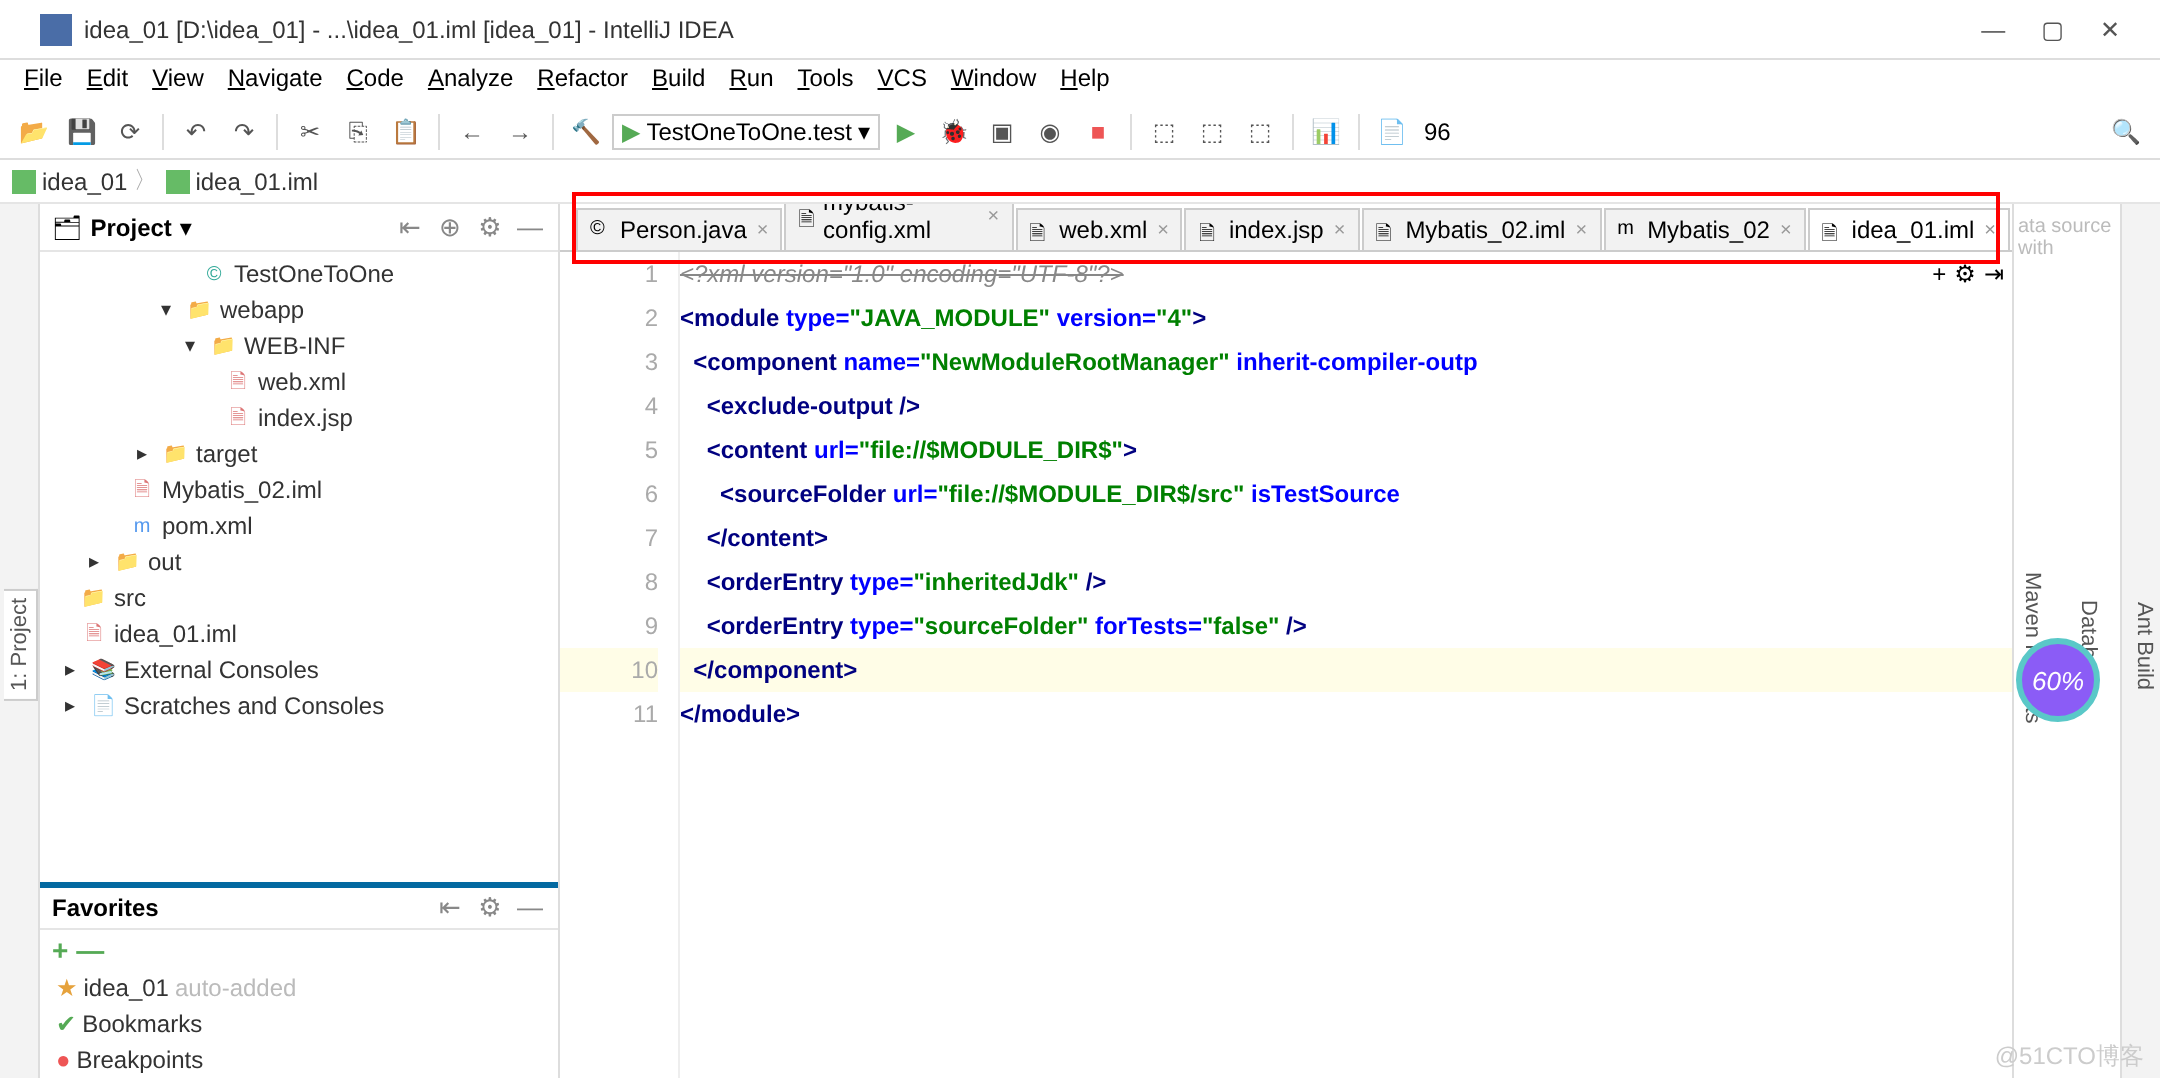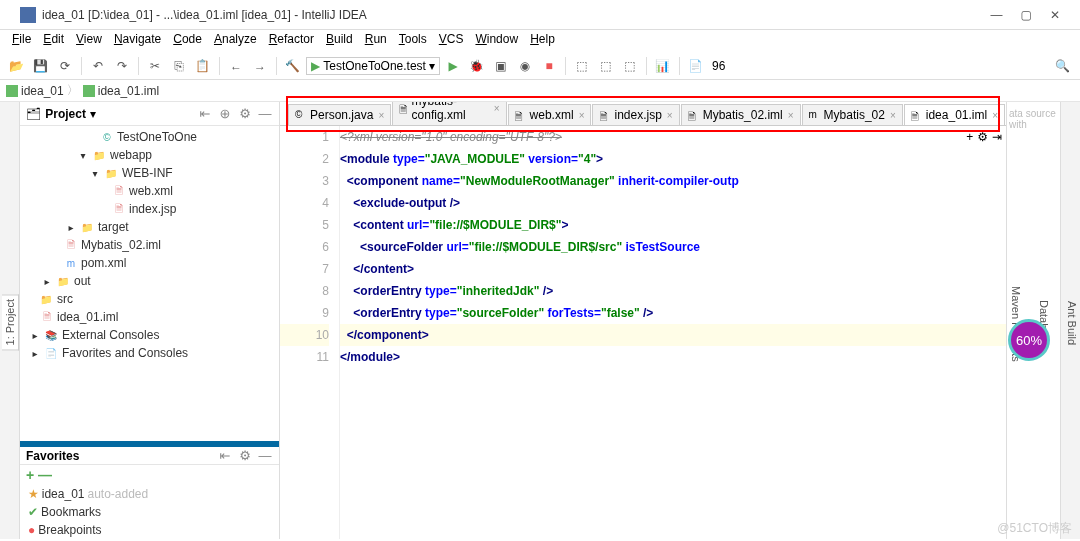--- a/index.html
+++ b/index.html
@@ -44,21 +44,21 @@
 .code div { height:22px; line-height:22px; }
 .hl-line { background:#fffde7; }
 .c-tag { color:#000080; font-weight:bold; }
 .c-attr { color:#0000ff; font-weight:bold; }
 .c-str { color:#008000; font-weight:bold; }
 .c-pi { color:#888; font-style:italic; text-decoration:line-through; }
 .right-strip { width:74px; border-left:1px solid #ddd; display:flex; }
 .right-strip .vtabs { width:20px; background:#f3f3f3; border-left:1px solid #ddd; writing-mode:vertical-rl; display:flex; flex-direction:column; align-items:center; gap:12px; padding-top:6px; }
 .right-strip .vtabs span { font-size:11px; color:#555; padding:4px 2px; }
 .right-strip .hint { flex:1; font-size:10px; color:#bbb; padding:6px 2px; }
-.float-badge { position:absolute; right:30px; bottom:180px; width:42px; height:42px; border-radius:50%; background:#a21caf; color:#fff; display:flex; align-items:center; justify-content:center; font-size:13px; border:3px solid #5ac8c8; z-index:10; }
+.float-badge { position:absolute; right:30px; bottom:180px; width:42px; height:42px; border-radius:50%; background:#8b5cf6; color:#fff; display:flex; align-items:center; justify-content:center; font-size:13px; border:3px solid #5ac8c8; z-index:10;font-style:italic; }
 .watermark { position:absolute; right:8px; bottom:4px; color:#ccc; font-size:12px; z-index:10; }
 </style>
 </head>
 <body>
 
 <div class="titlebar">
   <div class="icon"></div>
   <div class="title">idea_01 [D:\idea_01] - ...\idea_01.iml [idea_01] - IntelliJ IDEA</div>
   <div class="win-controls">
     <span>—</span>
@@ -199,24 +199,24 @@
           <span>idea_01.iml</span>
         </div>
         <div class="tree-row" style="padding-left: 8px;">
           <span class="tree-ico">▸</span>
           <span class="tree-ico" style="color:#555">📚</span>
           <span>External Consoles</span>
         </div>
         <div class="tree-row" style="padding-left: 8px;">
           <span class="tree-ico">▸</span>
           <span class="tree-ico" style="color:#555">📄</span>
-          <span>Favorites and Consoles</span>
+          <span>Scratches and Consoles</span>
         </div>
       </div>
-    <div class="panel-header" style="border-top:6px solid #0369a1">
+    <div class="panel-header" style="border-top:3px solid #0369a1">
       <b>Favorites</b>
       <div class="spacer"></div>
       <span class="hbtn">⇤</span>
       <span class="hbtn">⚙</span>
       <span class="hbtn">—</span>
     </div>
     <div class="fav-panel">
       <div class="plus">+ —</div>
       <div id="favs">
           <div class="tree-row" style="padding-left: 8px;">

